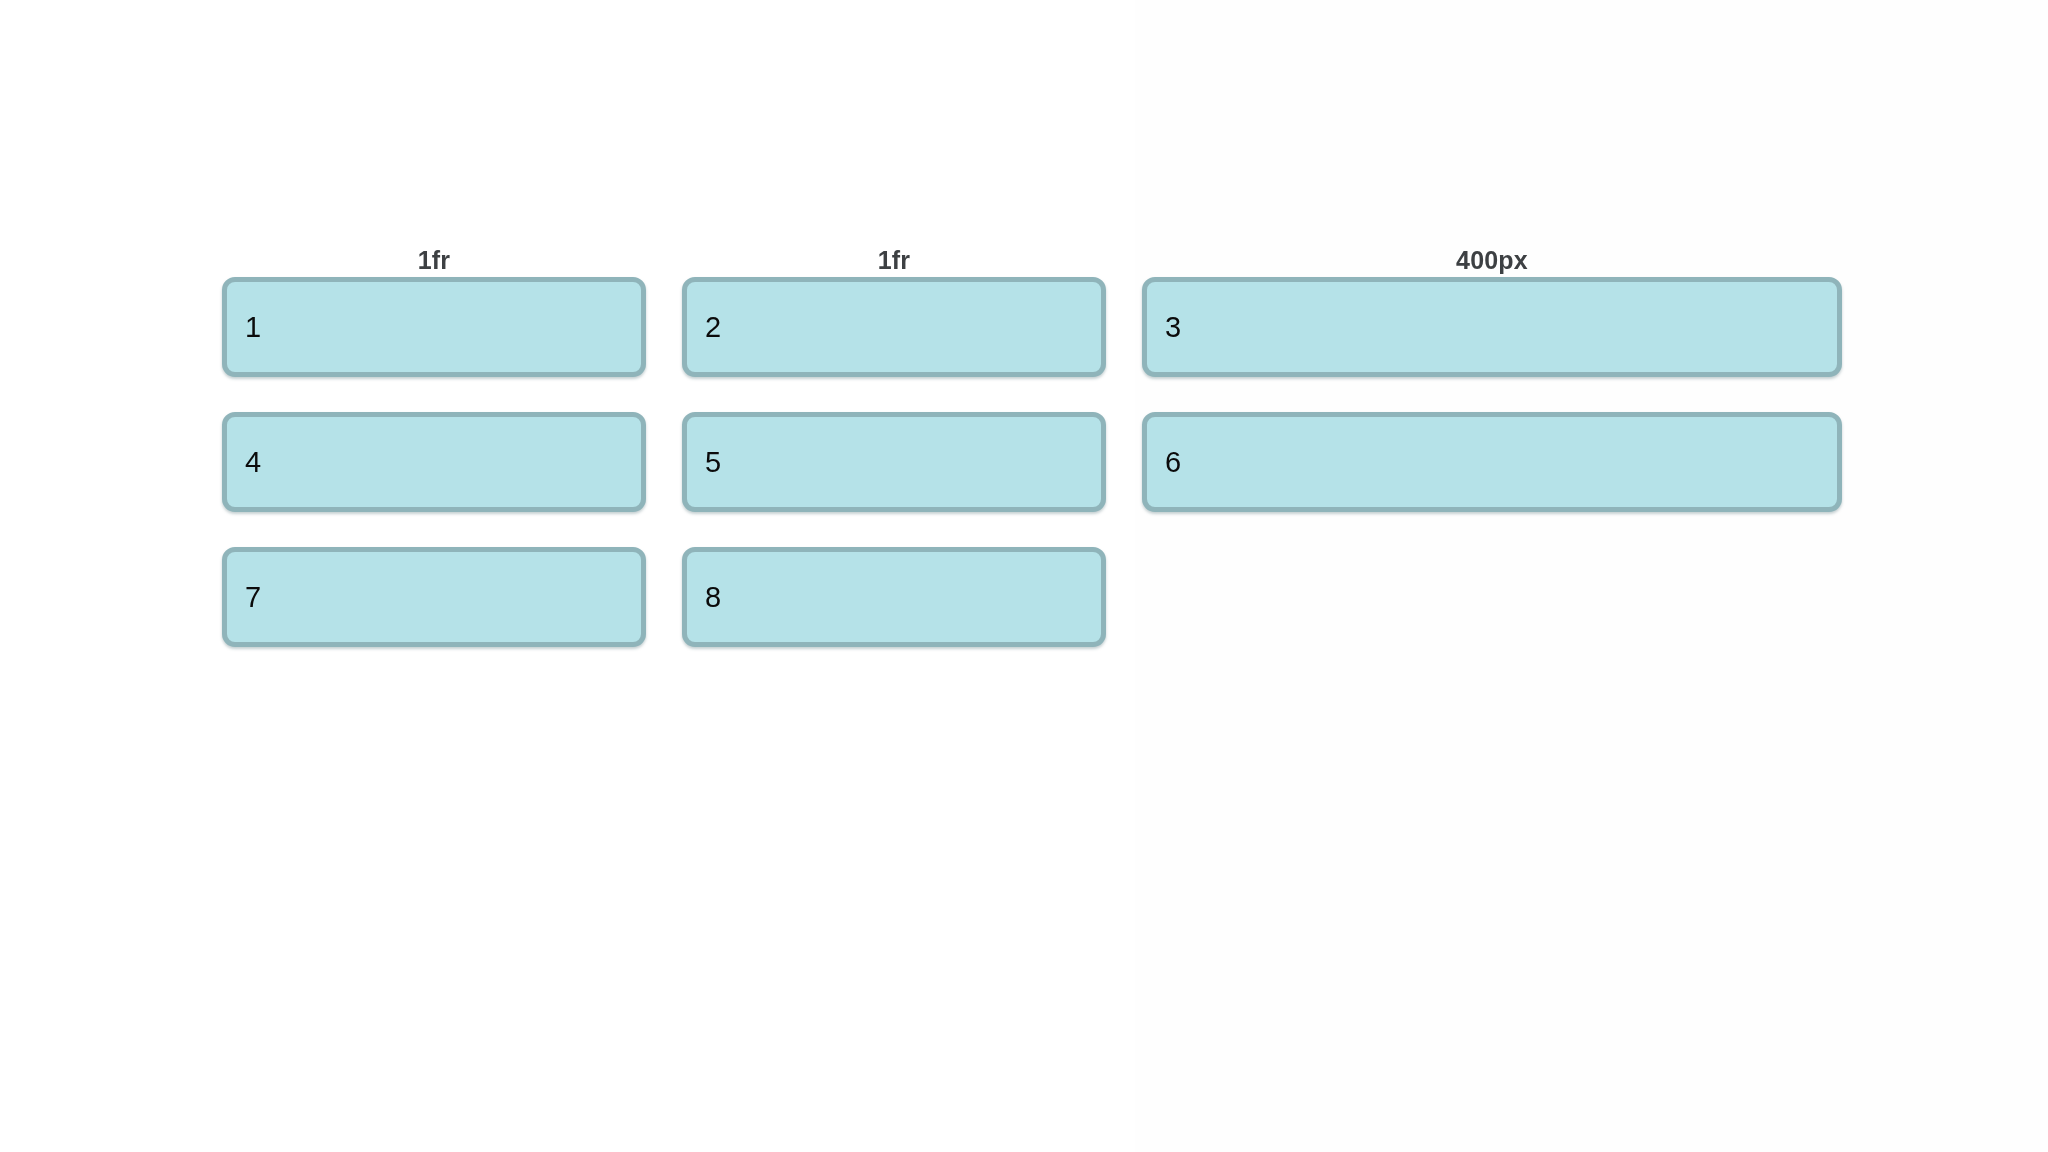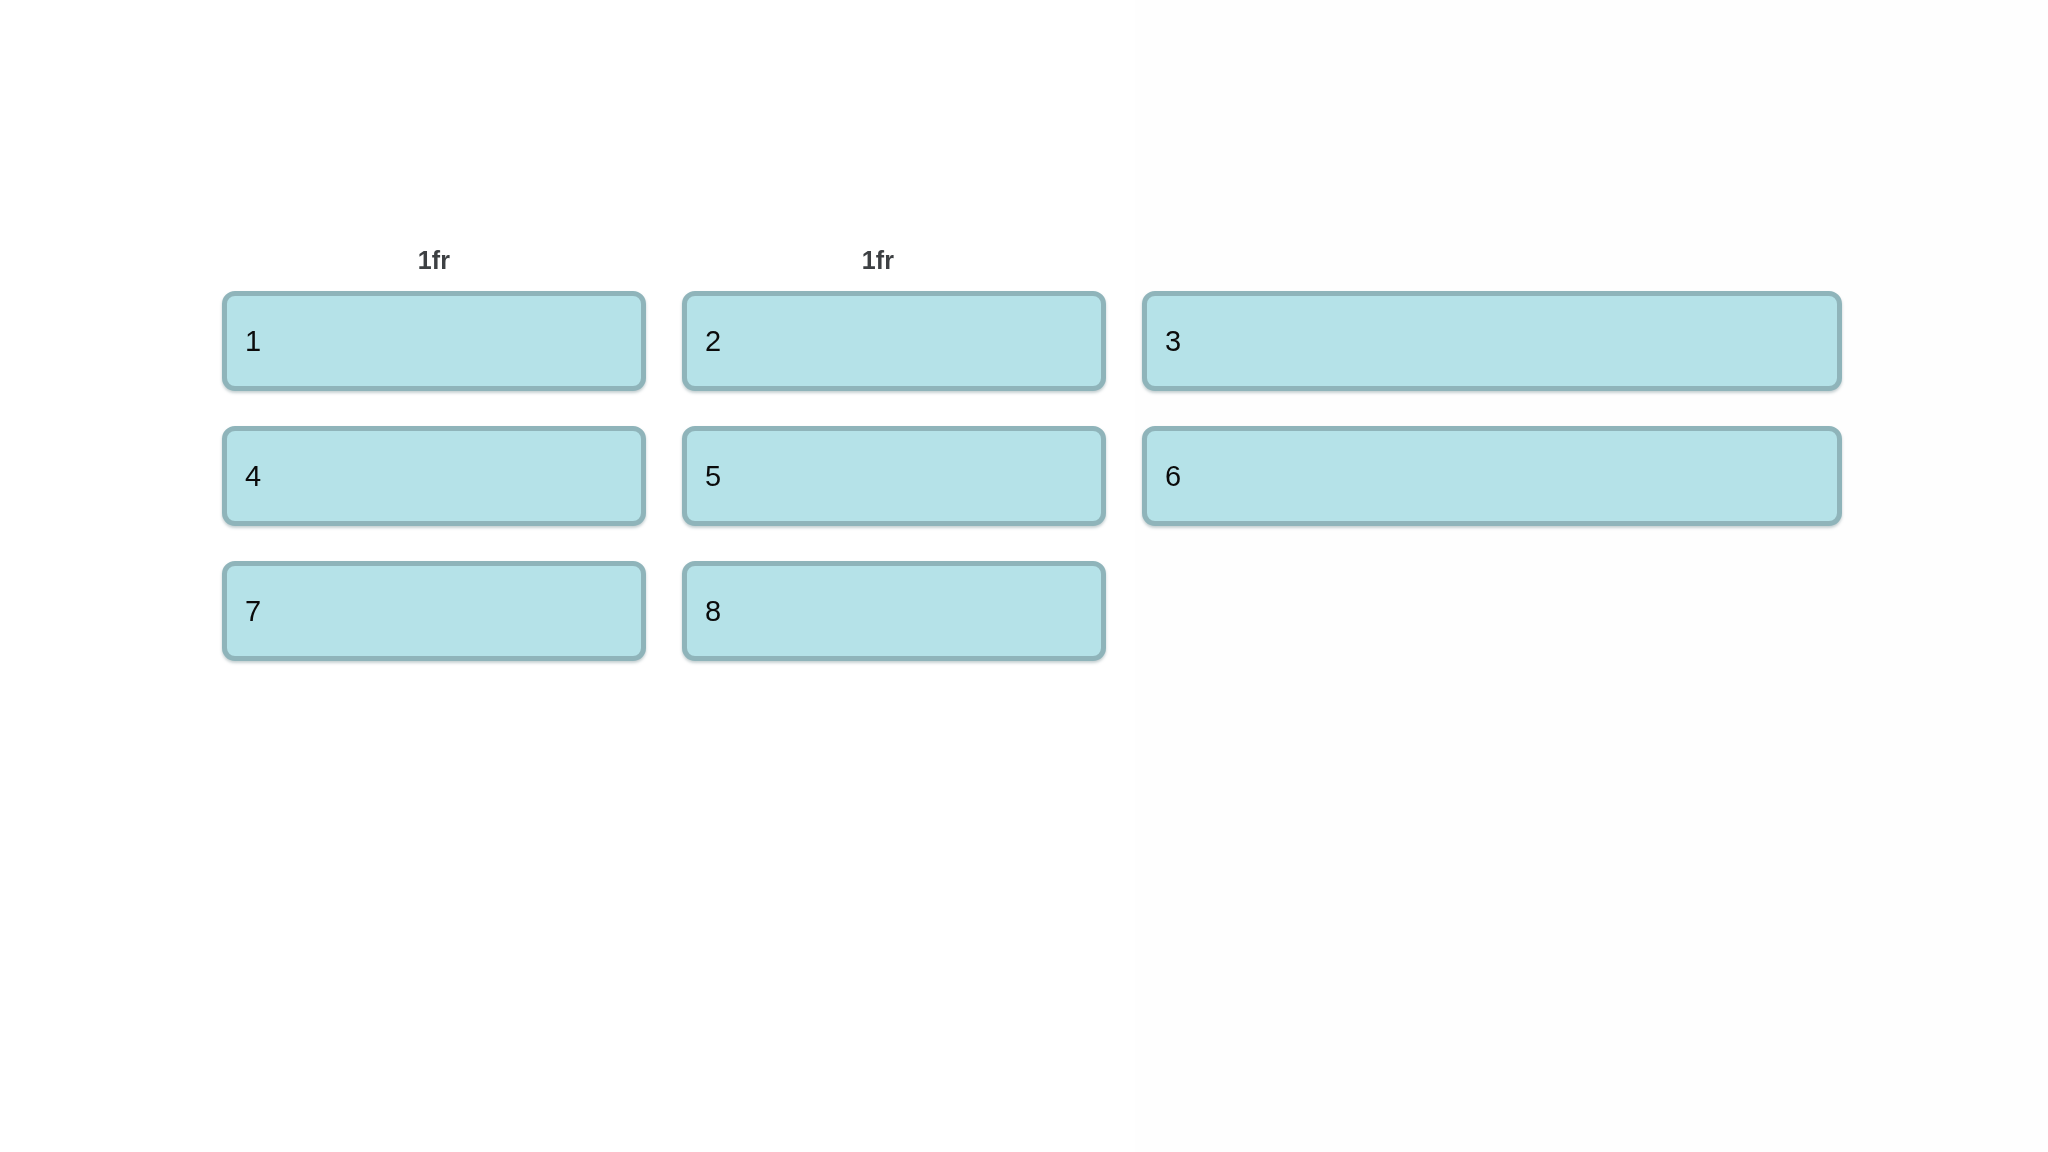--- a/index.html
+++ b/index.html
@@ -34,22 +34,22 @@
   .grid-wrap {
     position: absolute;
     left: 222px;
     top: 248px;
     width: 1608px;
   }
 
   .header-row {
     display: grid;
     grid-template-columns: 424px 424px 700px;
-    column-gap: 20px;
-    margin-bottom: 18px;
+    column-gap: 36px;
+    margin-bottom: 4px;
   }
 
   .col-header {
     text-align: center;
     font-size: 25px;
     font-weight: bold;
     color: #3d4043;
     letter-spacing: 0.2px;
     line-height: 1;
     white-space: nowrap;
@@ -93,20 +93,21 @@
 
 <div id="stage">
 
   <div class="bg-panel"></div>
 
   <div class="grid-wrap">
 
     <div class="header-row">
       <div class="col-header">1fr</div>
       <div class="col-header">1fr</div>
+      <div class="col-header">400px</div>
     </div>
 
     <div class="grid">
 
       <div class="cell">
         <span class="cell-label">1</span>
       </div>
 
       <div class="cell">
         <span class="cell-label">2</span>

